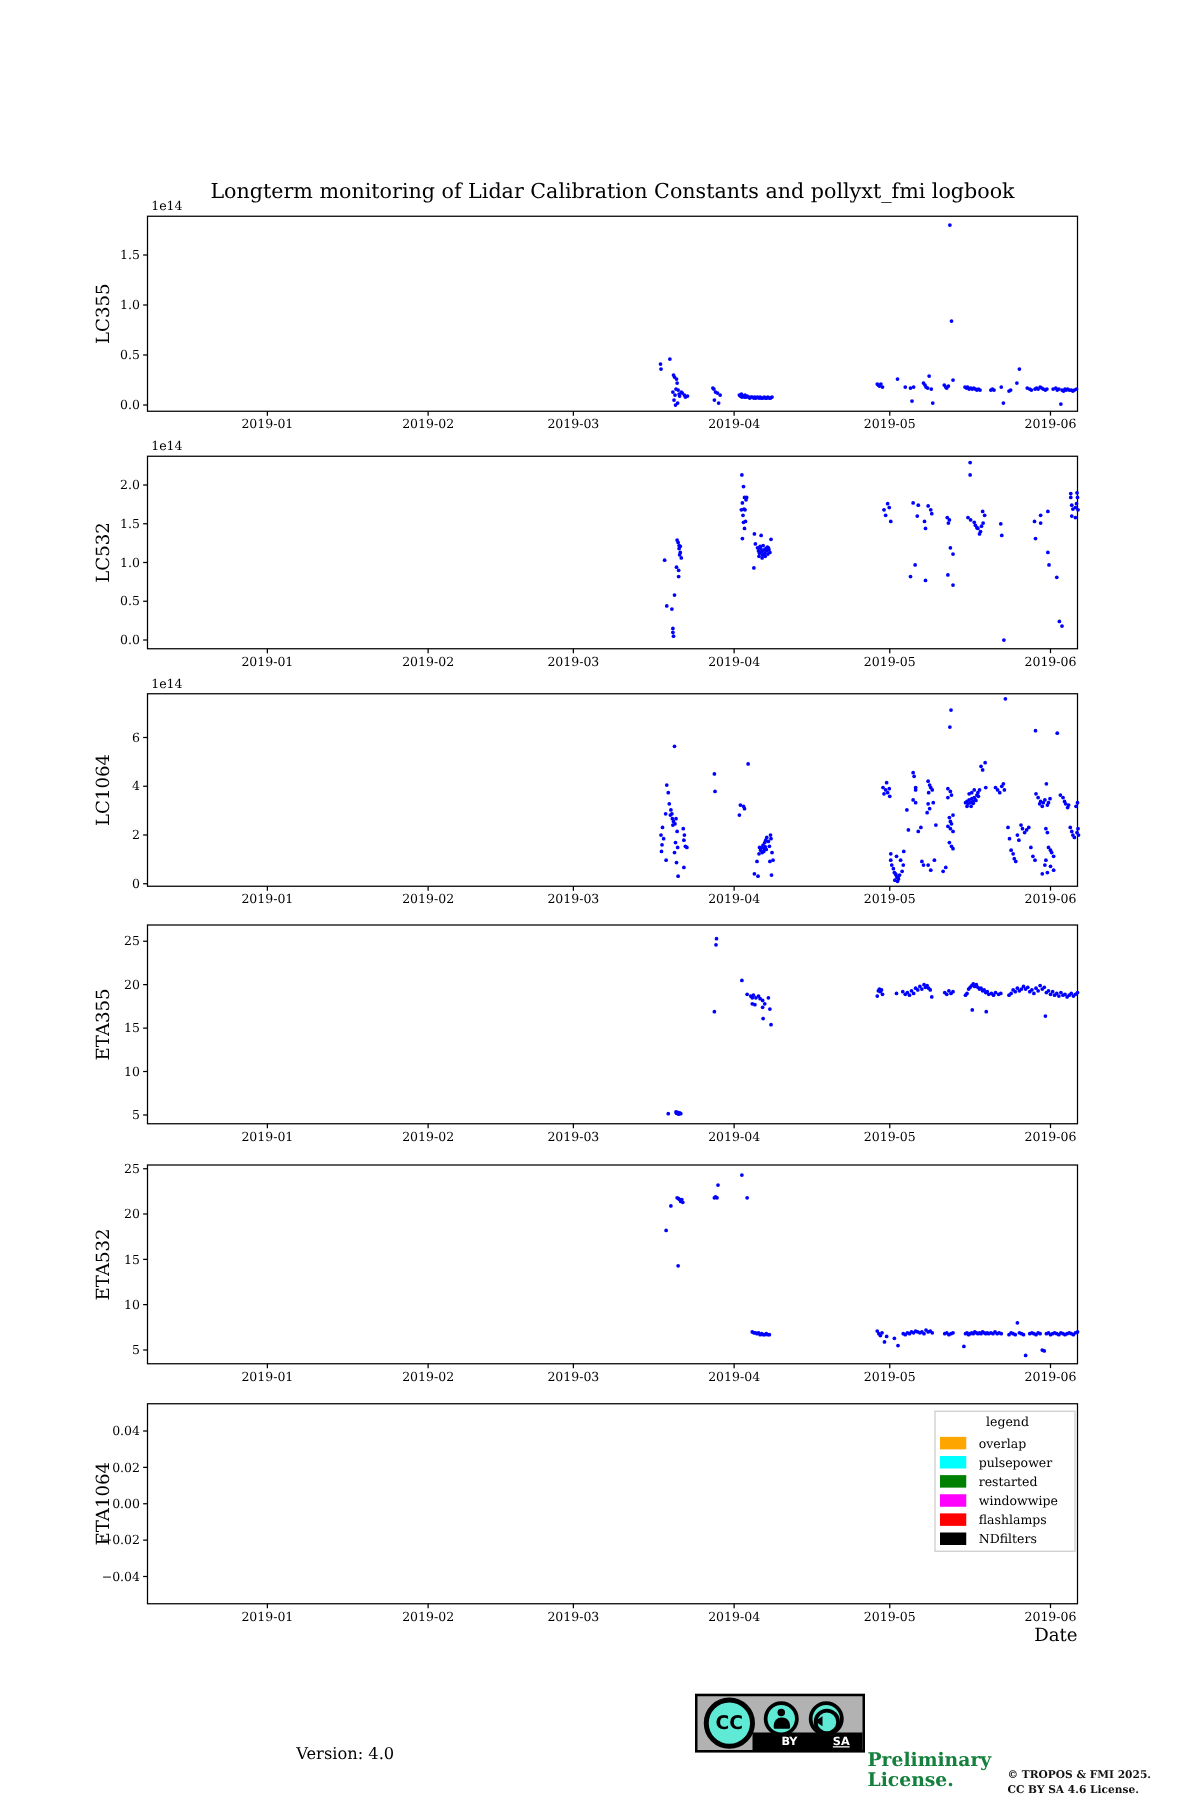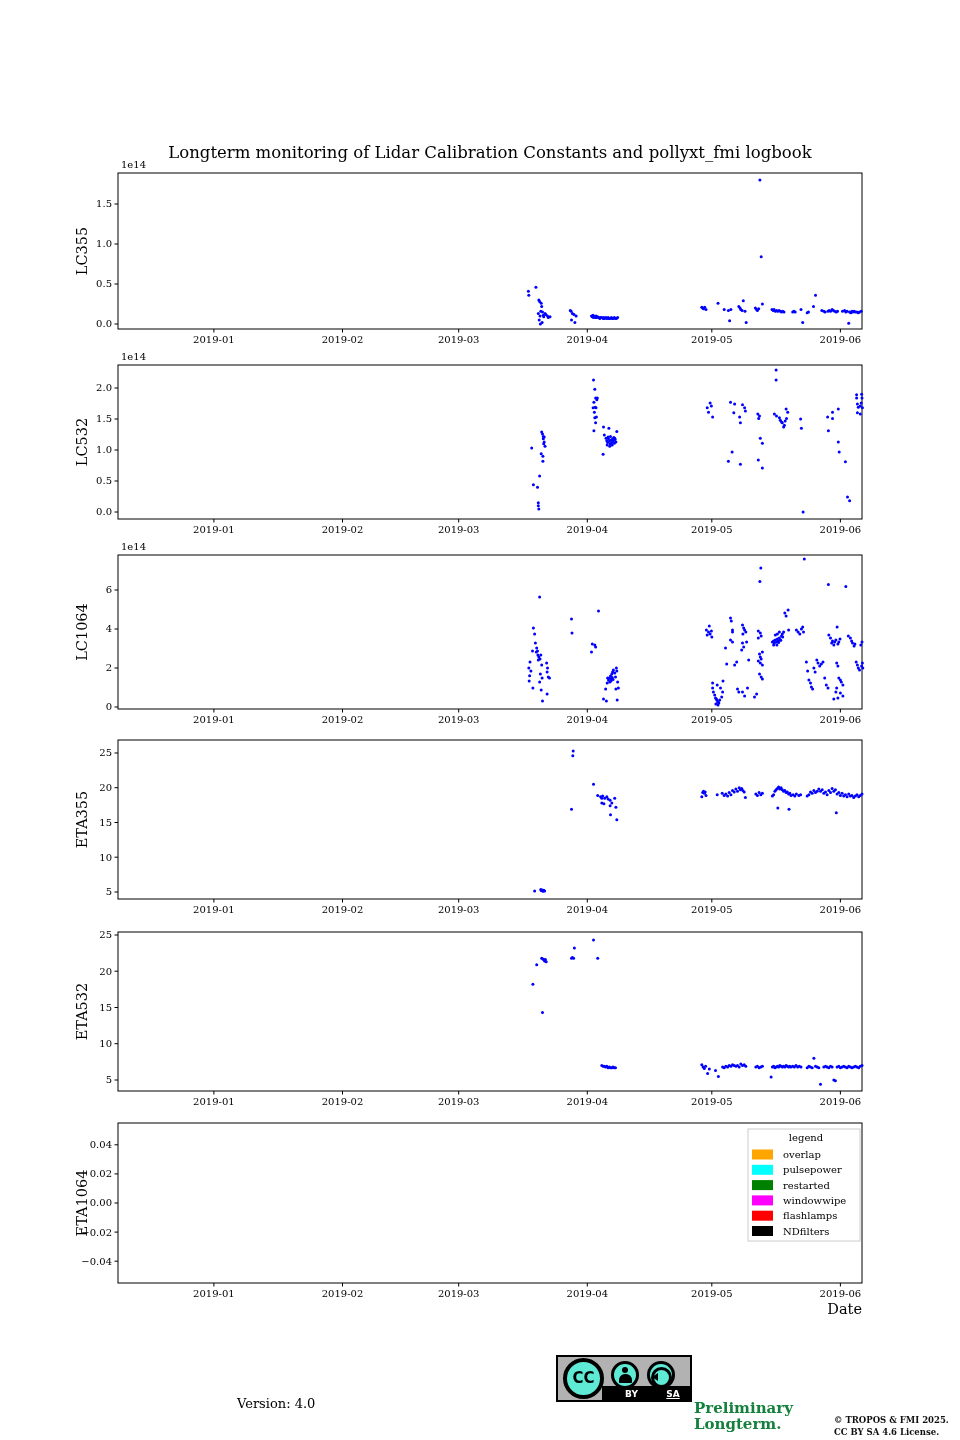--- a/index.html
+++ b/index.html
@@ -5,21 +5,21 @@
   html,body{margin:0;padding:0;background:#fff;}
   body{width:960px;height:1440px;position:relative;font-family:"DejaVu Serif","Liberation Serif",serif;color:#000;}
   .fig-title{position:absolute;left:118px;top:143px;width:744px;text-align:center;font-weight:normal;font-size:16.5px;white-space:nowrap;}
   .date-label{position:absolute;left:118px;top:1301px;width:744px;text-align:right;font-size:14.5px;}
   #chart-svg{position:absolute;left:0;top:0;}
   #chart-svg text{font-family:"DejaVu Serif","Liberation Serif",serif;}
   .version-label{position:absolute;left:193px;top:1396px;font-size:13px;margin-left:44px;}
   .preliminary{position:absolute;left:694px;top:1401px;font-weight:bold;font-size:15px;line-height:1.05;}
   .preliminary span{display:block;}
   .copyright{position:absolute;left:806px;top:1414px;font-weight:bold;font-size:8.5px;line-height:1.45;color:#111;}
-  .copyright span{display:block;white-space:nowrap;margin-left:28px;}
+  .copyright span{display:block;white-space:nowrap;}
   
   .cc-badge{position:absolute;left:556px;top:1355px;width:136px;height:47px;background:#b2b2b2;border:2px solid #000;box-sizing:border-box;}
   .cc-band{position:absolute;left:44px;right:0;bottom:0;height:14px;background:#000;}
   .cc-band-label{position:absolute;bottom:1px;color:#fff;font-family:"DejaVu Sans","Liberation Sans",sans-serif;font-weight:bold;font-size:9px;width:28px;text-align:center;}
   .cc-by-pos{left:52px;text-align:right;}
   .cc-sa-pos{left:101px;text-decoration:underline;}
   .cc-circle{position:absolute;background:#5eead4;border-radius:50%;box-sizing:border-box;}
   .cc-main{left:5px;top:1px;width:41px;height:41px;border:4px solid #000;text-align:center;font-family:"DejaVu Sans","Liberation Sans",sans-serif;font-weight:bold;font-size:15px;line-height:32px;}
   .cc-person{left:53px;top:4px;width:28px;height:28px;border:3px solid #000;}
   .cc-sa-c{left:89px;top:4px;width:28px;height:28px;border:3px solid #000;}
@@ -917,19 +917,19 @@
     <div class="p-body"></div>
   </div>
   <div class="cc-circle cc-sa-c">
     <div class="sa-ring"></div>
     <div class="sa-tri"></div>
   </div>
 </div>
 
 <div class="preliminary" style="color: #15803d;">
   <span>Preliminary</span>
-  <span>Longterm.</span>
+  <span>License.</span>
 </div>
 
 <div class="copyright">
   <span>© TROPOS &amp; FMI 2025.</span>
   <span>CC BY SA 4.6 License.</span>
 </div>
 
 </body></html>

